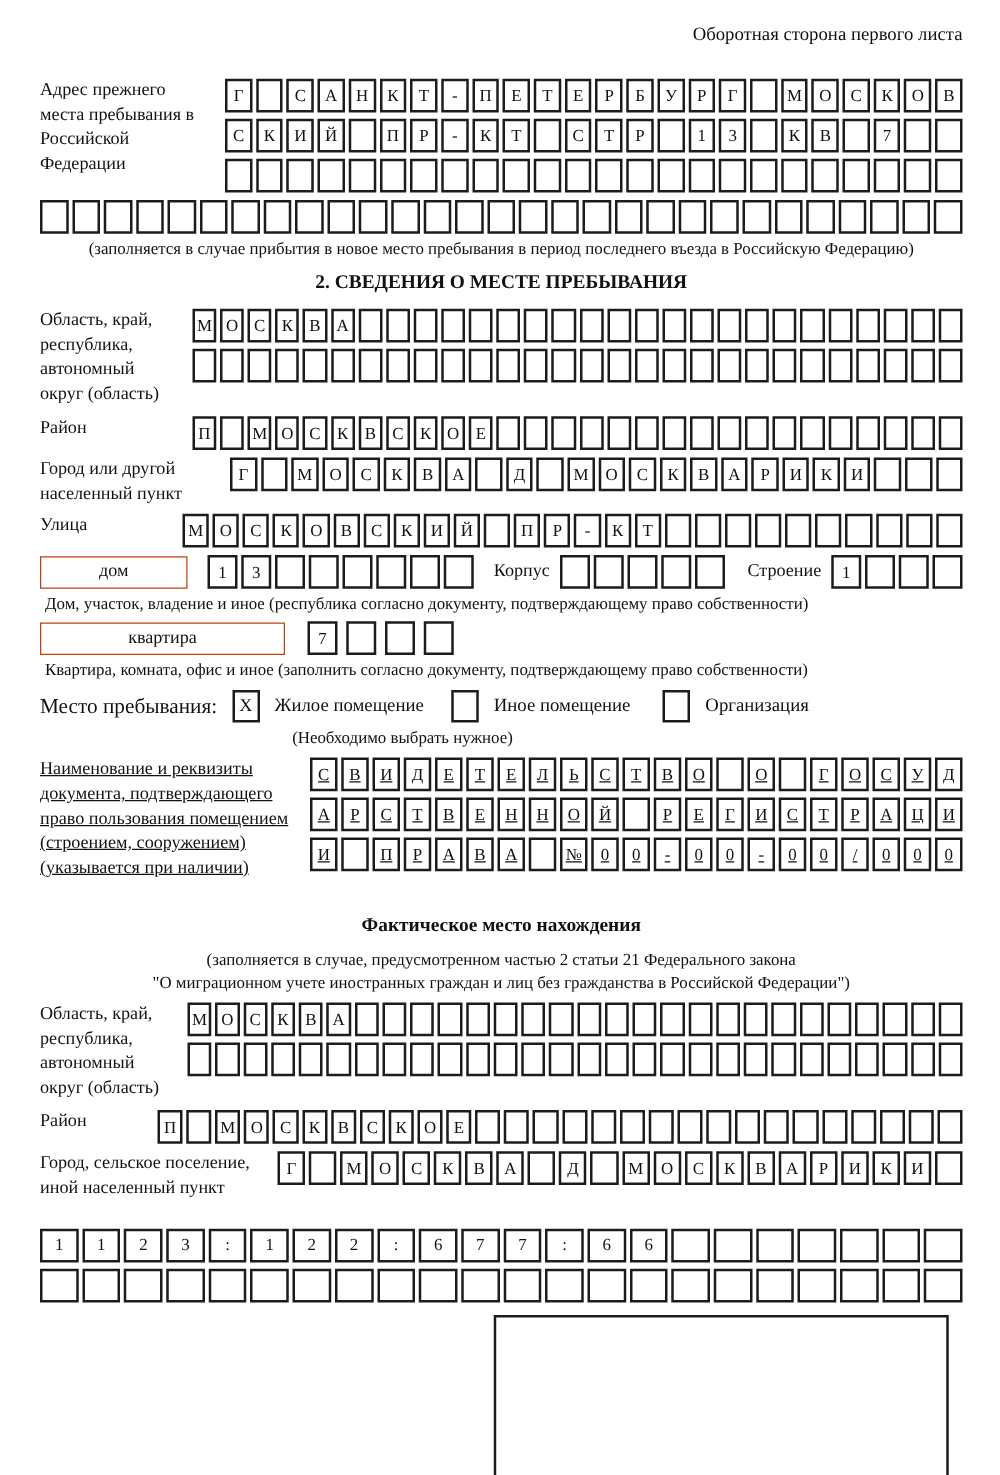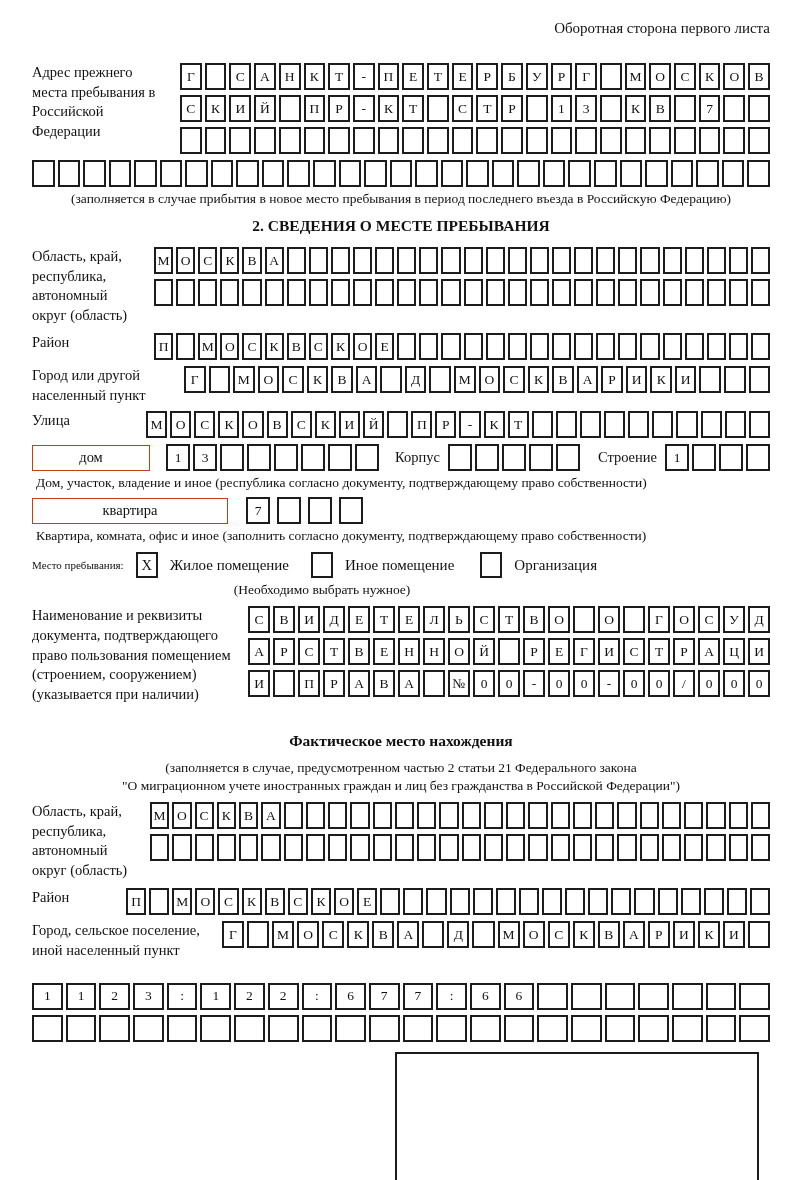--- a/index.html
+++ b/index.html
@@ -22,21 +22,21 @@
   .sectitle{font-size:15.5px;font-weight:bold;text-align:center;margin:6px 0 12px;}
 
   .widebox{border:1px solid #c2410c;height:26px;display:flex;align-items:center;justify-content:center;font-size:14.5px;box-sizing:border-box;background:#fff;}
   .inline-row{display:flex;align-items:center;margin-bottom:4px;}
   .inline-label{font-size:14.5px;}
 
   .checkbox{width:22px;height:26px;border:2px solid #1c1c1c;display:flex;align-items:center;justify-content:center;font-size:14.5px;box-sizing:border-box;background:#fff;}
 
   .stamp-box{width:360px;height:172px;border:2px solid #1c1c1c;margin-left:363px;margin-top:10px;background:#fff;}
 
-  .gap-lg{margin-bottom:10px;}
+  .gap-lg{margin-bottom:10px;text-decoration:underline;}
 </style>
 </head>
 <body>
 
 <div class="page">
 
   <div class="backnote">Оборотная сторона первого листа</div>
 
   <div class="frow">
     <div class="flabel" style="width:148px;">Адрес прежнего места пребывания в Российской Федерации</div>
@@ -353,21 +353,21 @@
     <div class="cells fixedcells" style="gap:7px;">
         <span class="cell">7</span>
         <span class="cell empty"></span>
         <span class="cell empty"></span>
         <span class="cell empty"></span>
       </div>
   </div>
   <div class="caption" style="text-align:left;margin:2px 0 8px 4px;">Квартира, комната, офис и иное (заполнить согласно документу, подтверждающему право собственности)</div>
 
   <div class="inline-row" style="gap:12px;">
-    <span class="inline-label" style="font-size:11px;">Место пребывания:</span>
+    <span class="inline-label" style="font-size:17px;">Место пребывания:</span>
     <div class="checkbox">X</div>
     <span class="inline-label" style="font-size:15px;">Жилое помещение</span>
     <div class="checkbox" style="margin-left:10px;"></div>
     <span class="inline-label" style="font-size:15px;">Иное помещение</span>
     <div class="checkbox" style="margin-left:14px;"></div>
     <span class="inline-label" style="font-size:15px;">Организация</span>
   </div>
   <div class="subcaption" style="width:440px;margin-left:70px;margin-bottom:8px;">(Необходимо выбрать нужное)</div>
 
   <div class="frow gap-lg">

